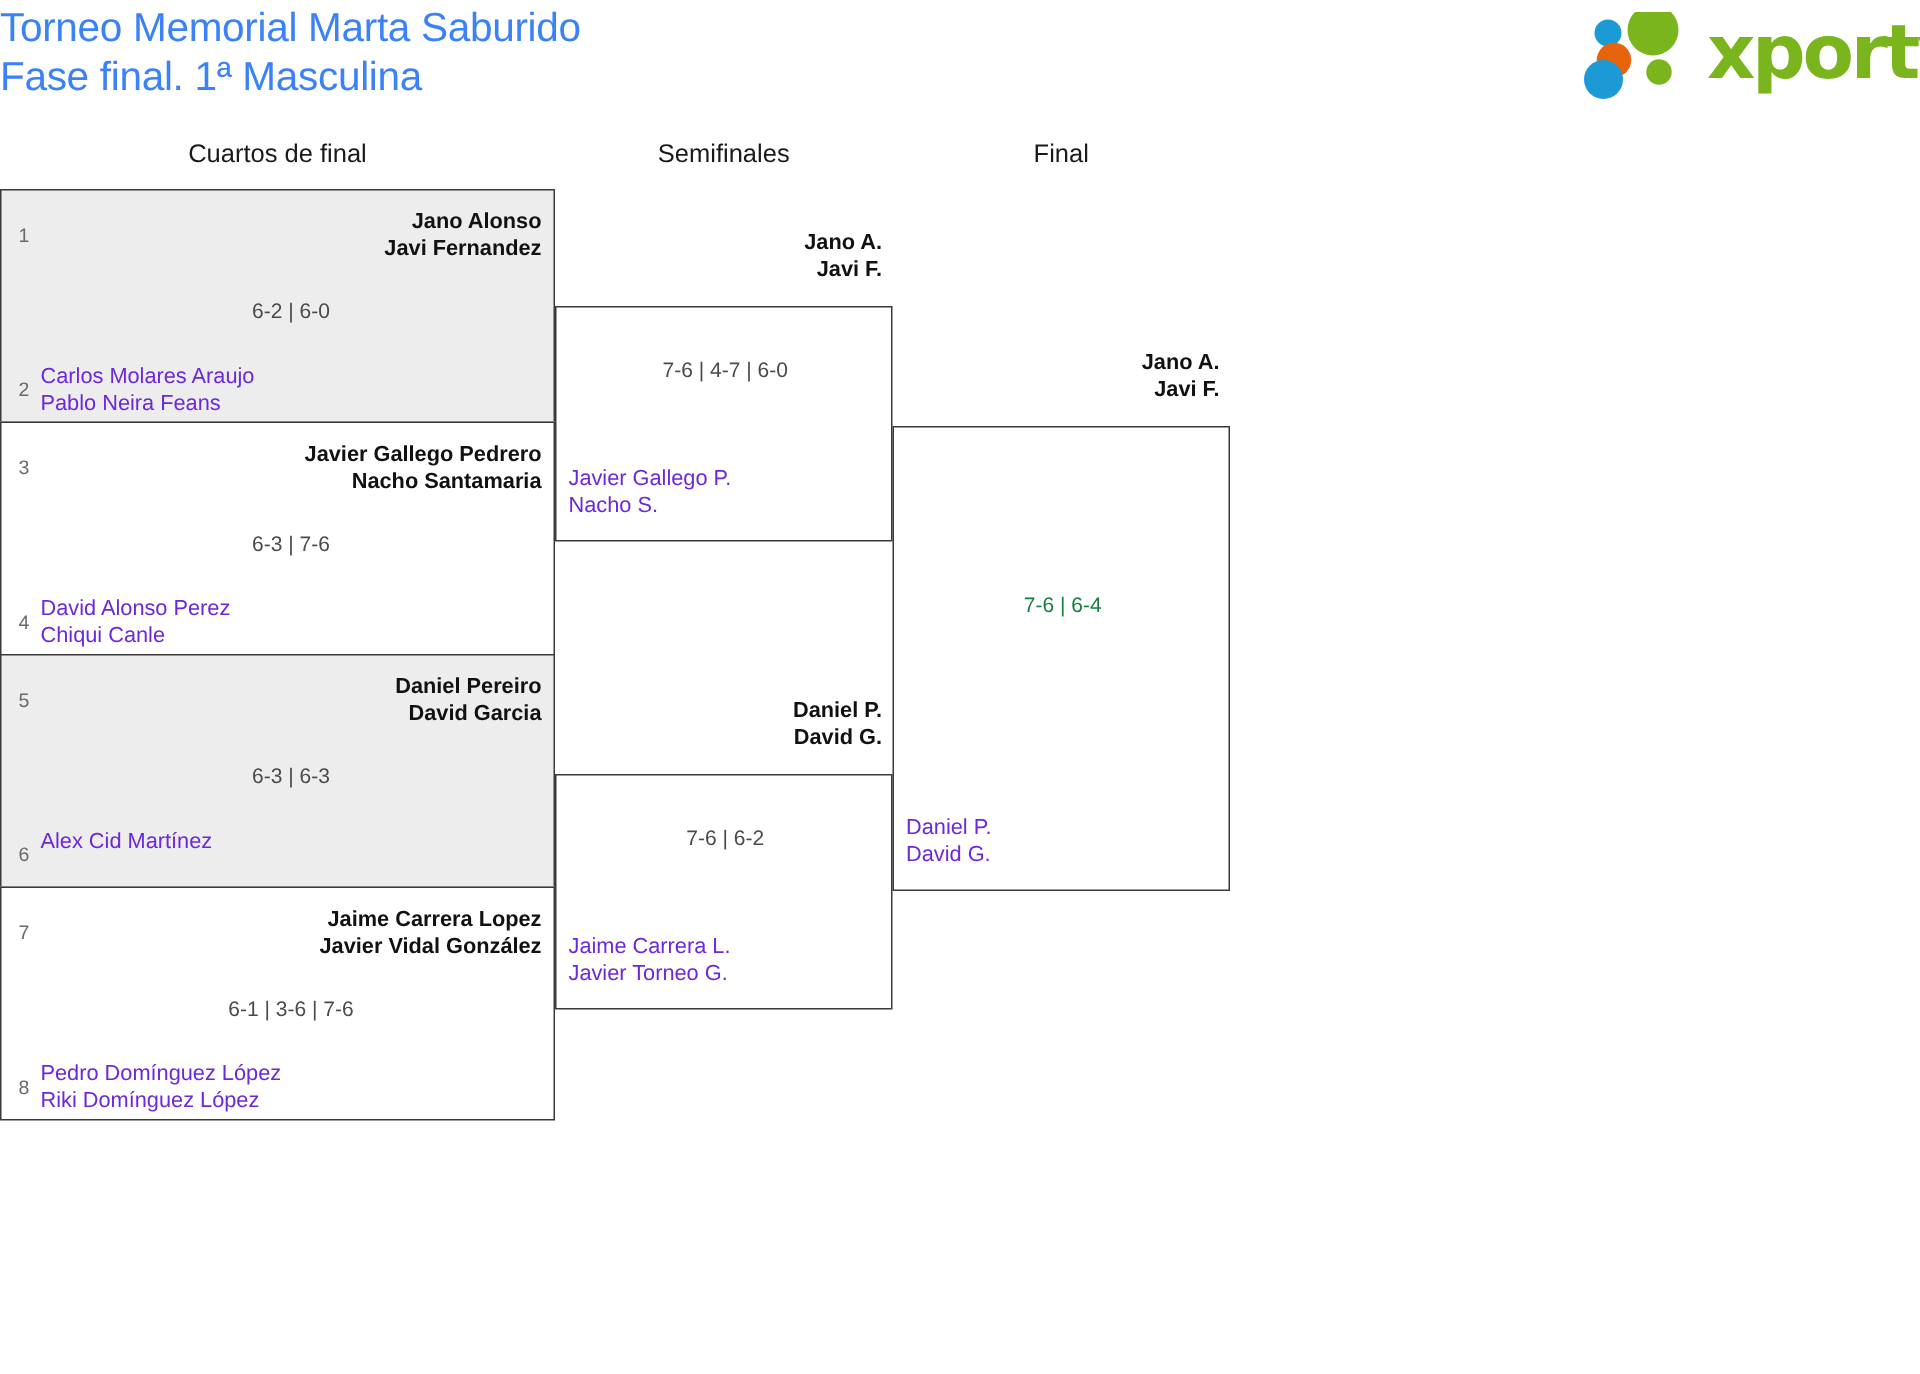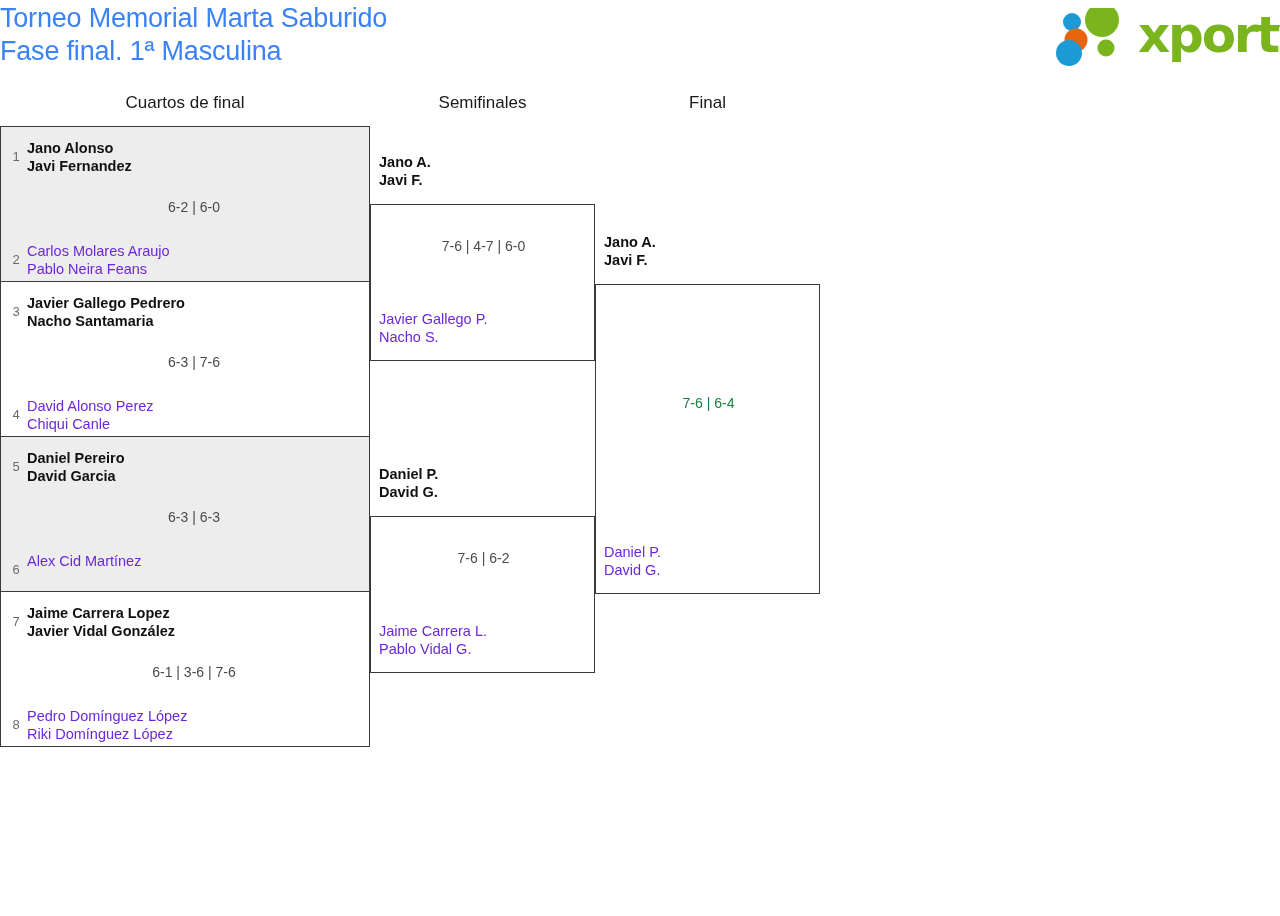--- a/index.html
+++ b/index.html
@@ -109,21 +109,21 @@
     position: absolute;
     left: 26px;
     right: 8px;
     font-size: 14.5px;
     line-height: 18px;
   }
   .pair.top { top: 12px; }
   .pair.bot { top: 115px; }
   .pair .pname { display: block; white-space: nowrap; }
 
-  .winner .pname { color: #111111; font-weight: 700; }
+  .winner .pname { color: #111111; font-weight: 700; text-align: right; }
   .loser  .pname { color: #6d28d9; font-weight: 400; }
 
   .score {
     position: absolute;
     left: 26px;
     right: 8px;
     top: 71px;
     text-align: center;
     font-size: 14px;
     line-height: 18px;
@@ -300,21 +300,21 @@
   </div>
 
   <div class="sf s2">
     <div class="sf-pair top winner">
       <span class="pname">Daniel P.</span>
       <span class="pname">David G.</span>
     </div>
     <div class="sf-score">7-6 | 6-2</div>
     <div class="sf-pair bot loser">
       <span class="pname">Jaime Carrera L.</span>
-      <span class="pname">Pablo Vidal G.</span>
+      <span class="pname">Javier Torneo G.</span>
     </div>
   </div>
 
   <div class="fn">
     <div class="fn-pair top winner">
       <span class="pname">Jano A.</span>
       <span class="pname">Javi F.</span>
     </div>
     <div class="fn-score">7-6 | 6-4</div>
     <div class="fn-pair bot loser">

